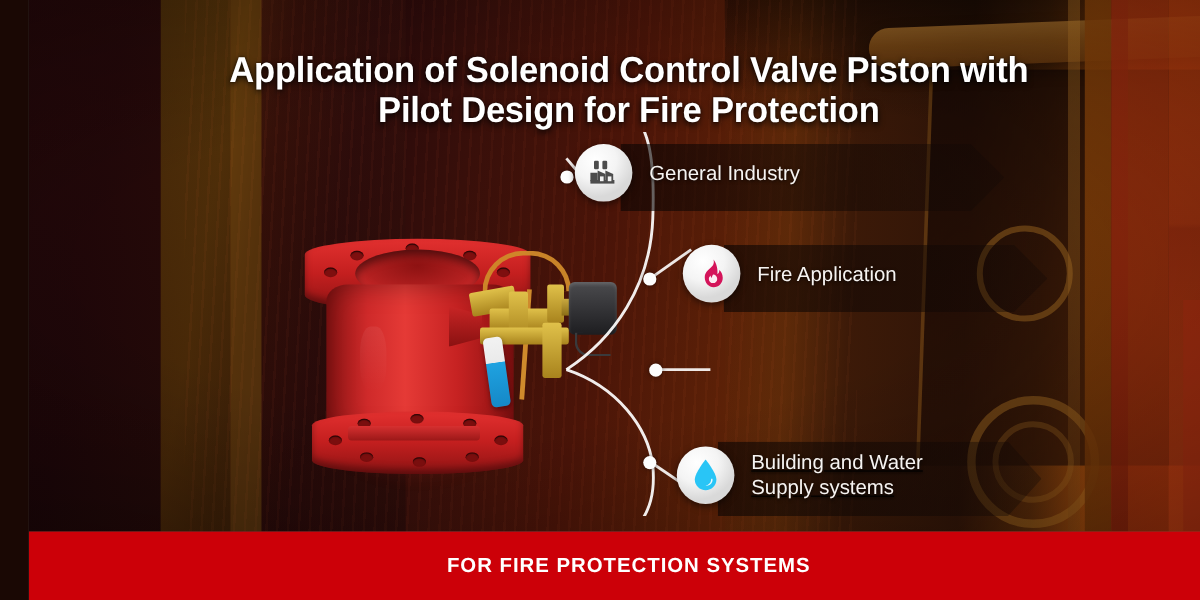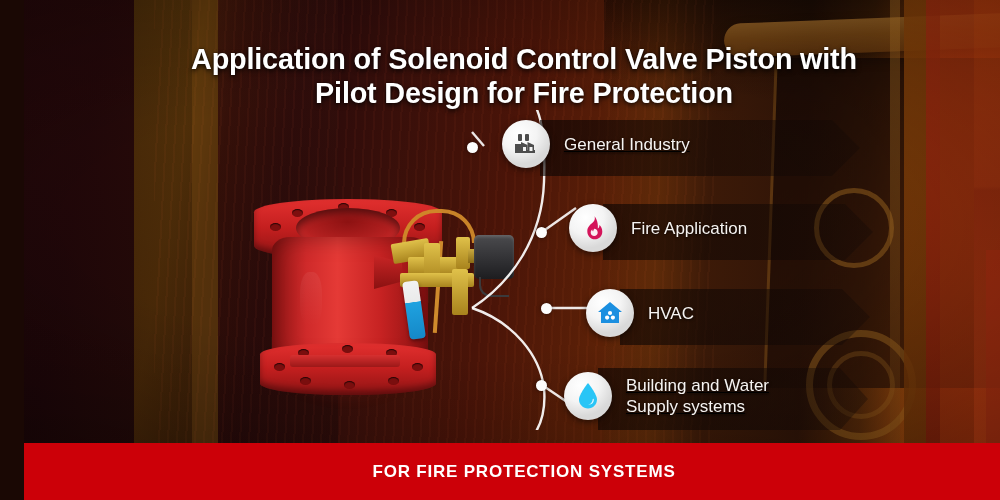--- a/index.html
+++ b/index.html
@@ -221,21 +221,21 @@
   .icon-circle svg{display:block;}
   .label{
     position:relative;z-index:2;
     color:#f6f3f1;font-size:17px;line-height:21px;
     white-space:pre-line;
     text-shadow:0 1px 3px rgba(0,0,0,.75);
     margin-left:14px;
   }
 
   
-  #row-0{left:478px;top:120px;text-decoration:underline;}
+  #row-0{left:455px;top:120px;}
   #row-0 .pennant{left:38px;width:320px;}
   #row-1{left:545px;top:204px;}
   #row-1 .pennant{left:34px;width:270px;}
   #row-2{left:562px;top:289px;}
   #row-2 .pennant{left:34px;width:250px;}
   #row-3{left:540px;top:372px;text-decoration:underline;}
   #row-3 .pennant{left:34px;width:270px;height:62px;top:-4px;}
 
   
   .bottom{
@@ -360,34 +360,20 @@
     <div class="pennant"></div>
     <div class="icon-circle">
       <svg width="24" height="26" viewBox="0 0 24 26" aria-hidden="true">
         <path d="M13.6 1.2c.9 3.4-.6 5.3-2.4 6.9-2.4 2.1-4.9 4.2-4.9 8.1 0 4.6 3.4 8.1 7.4 8.1 4.3 0 7.6-3.4 7.6-7.9 0-3.1-1.5-5.3-2.9-6.5.1 1.8-.6 3-1.6 3.5.6-4.1-.9-9.4-3.2-12.2z" fill="#d4145a"></path>
         <path d="M13.2 13.8c1.9 0 3.5 1.6 3.5 3.6s-1.6 3.5-3.5 3.5-3.5-1.5-3.5-3.5c0-1.4.7-2.2 1.6-2.9-.1.9.2 1.6.8 2 .2-1 .6-1.9 1.1-2.7z" fill="#ffffff" opacity=".92"></path>
       </svg>
     </div>
     <div class="label">Fire Application</div>
   </div>
 
-  <div class="row" id="row-2">
-    <div class="pennant"></div>
-    <div class="icon-circle">
-      <svg width="28" height="26" viewBox="0 0 28 26" aria-hidden="true">
-        <path d="M14 2 L26 12 L23 12 L23 23 L5 23 L5 12 L2 12 Z" fill="#1b8fe0"></path>
-        <g fill="#ffffff">
-          <circle cx="14" cy="13" r="2.1"></circle>
-          <circle cx="11.1" cy="17.6" r="2.1"></circle>
-          <circle cx="16.9" cy="17.6" r="2.1"></circle>
-        </g>
-      </svg>
-    </div>
-    <div class="label">HVAC</div>
-  </div>
 
   <div class="row" id="row-3">
     <div class="pennant"></div>
     <div class="icon-circle">
       <svg width="22" height="28" viewBox="0 0 22 28" aria-hidden="true">
         <path d="M11 1 C11 1 2 12.2 2 17.6 C2 22.6 6 26.5 11 26.5 C16 26.5 20 22.6 20 17.6 C20 12.2 11 1 11 1 Z" fill="#29c5f6"></path>
         <path d="M15.6 17.4 C15.6 20.3 13.5 22.4 10.8 22.6 C13.8 23.3 16.6 21.2 16.8 18.3 C16.9 17.1 16.4 16.2 15.6 17.4 Z" fill="#ffffff" opacity=".9"></path>
       </svg>
     </div>
     <div class="label">Building and Water

